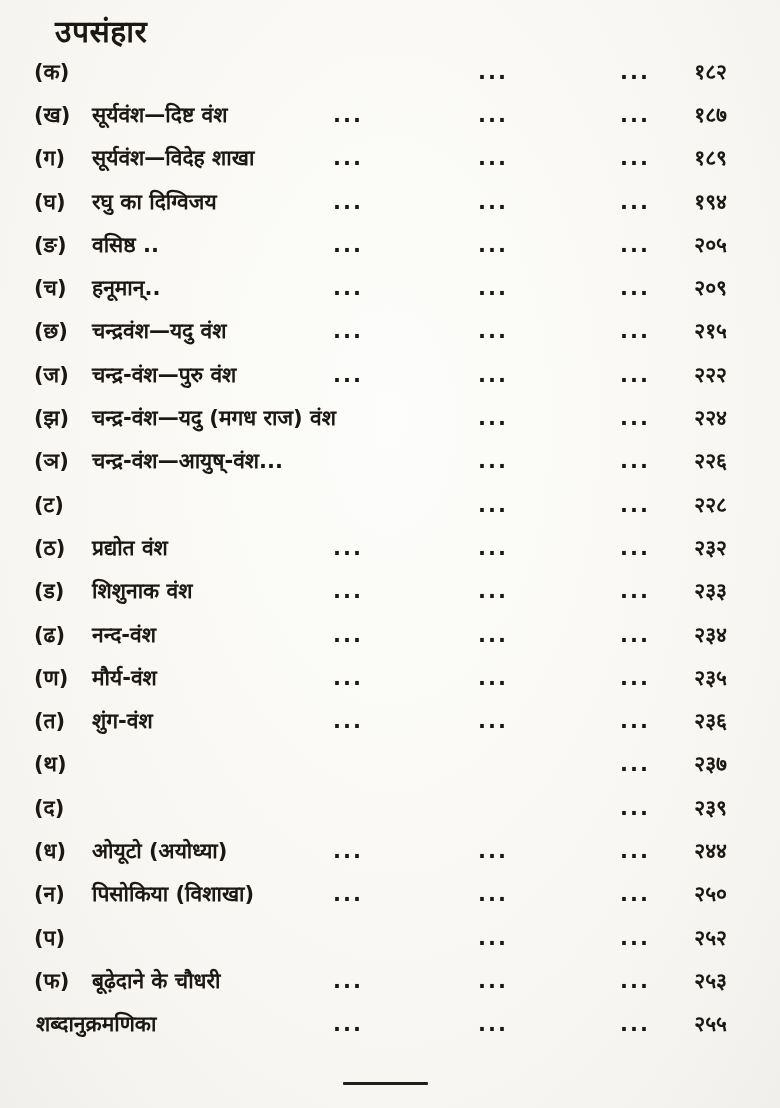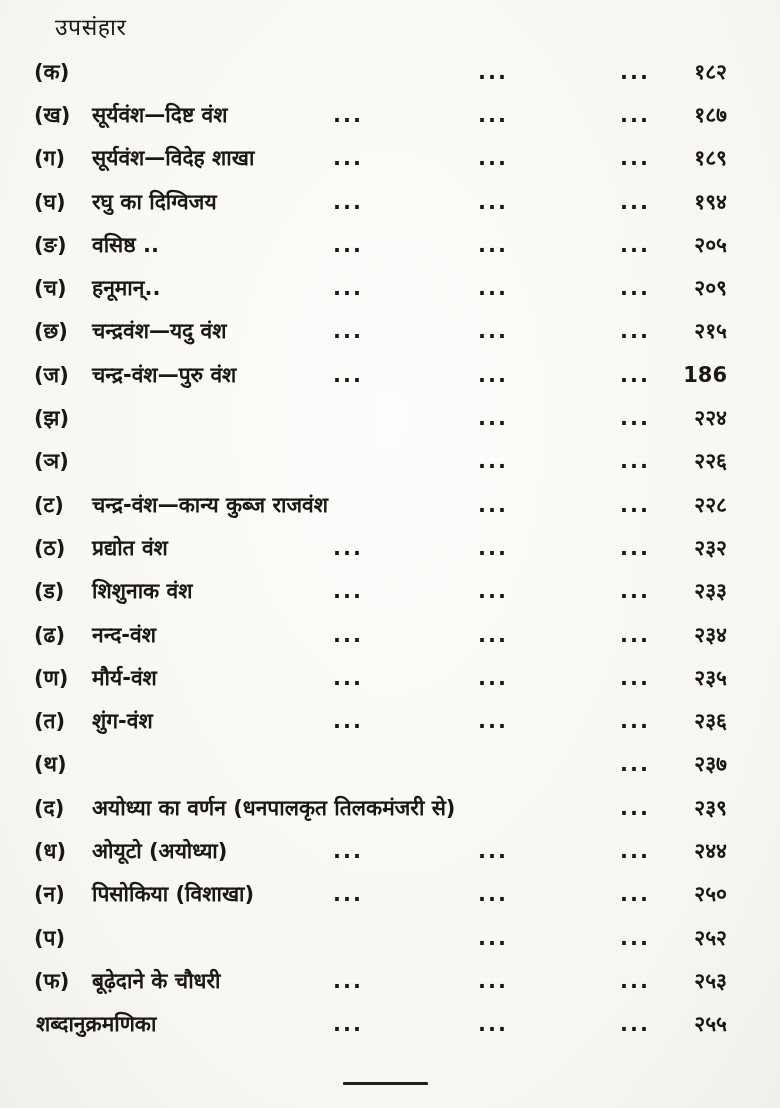--- a/index.html
+++ b/index.html
@@ -16,22 +16,22 @@
     color: #1b1712;
   }
   .page {
     position: absolute;
     inset: 0;
   }
   .header {
     position: absolute;
     left: 55px;
     top: 10px;
-    font-size: 23px;
-    font-weight: 400;
+    font-size: 30px;
+    font-weight: 700;
     letter-spacing: 0.5px;
     white-space: nowrap;
   }
   .toc {
     position: absolute;
     left: 0;
     top: 50px;
     width: 780px;
   }
   .row {
@@ -133,39 +133,40 @@
     <span class="ldr l2">...</span>
     <span class="ldr l3">...</span>
     <span class="pg">२१५</span>
   </div>
       <div class="row">
     <span class="lbl">(ज)</span>
     <span class="ttl">चन्द्र-वंश—पुरु वंश</span>
     <span class="ldr l1">...</span>
     <span class="ldr l2">...</span>
     <span class="ldr l3">...</span>
-    <span class="pg">186</span>
+    <span class="pg">२२२</span>
   </div>
       <div class="row">
     <span class="lbl">(झ)</span>
+    <span class="ttl">चन्द्र-वंश—यदु (मगध राज) वंश</span>
 
     <span class="ldr l2">...</span>
     <span class="ldr l3">...</span>
     <span class="pg">२२४</span>
   </div>
       <div class="row">
     <span class="lbl">(ञ)</span>
+    <span class="ttl">चन्द्र-वंश—आयुष्-वंश...</span>
 
     <span class="ldr l2">...</span>
     <span class="ldr l3">...</span>
     <span class="pg">२२६</span>
   </div>
       <div class="row">
     <span class="lbl">(ट)</span>
-    <span class="ttl">चन्द्र-वंश—कान्य कुब्ज राजवंश</span>
 
     <span class="ldr l2">...</span>
     <span class="ldr l3">...</span>
     <span class="pg">२२८</span>
   </div>
       <div class="row">
     <span class="lbl">(ठ)</span>
     <span class="ttl">प्रद्योत वंश</span>
     <span class="ldr l1">...</span>
     <span class="ldr l2">...</span>
@@ -205,21 +206,20 @@
     <span class="pg">२३६</span>
   </div>
       <div class="row">
     <span class="lbl">(थ)</span>
 
     <span class="ldr l3">...</span>
     <span class="pg">२३७</span>
   </div>
       <div class="row">
     <span class="lbl">(द)</span>
-    <span class="ttl">अयोध्या का वर्णन (धनपालकृत तिलकमंजरी से)</span>
 
     <span class="ldr l3">...</span>
     <span class="pg">२३९</span>
   </div>
       <div class="row">
     <span class="lbl">(ध)</span>
     <span class="ttl">ओयूटो (अयोध्या)</span>
     <span class="ldr l1">...</span>
     <span class="ldr l2">...</span>
     <span class="ldr l3">...</span>

